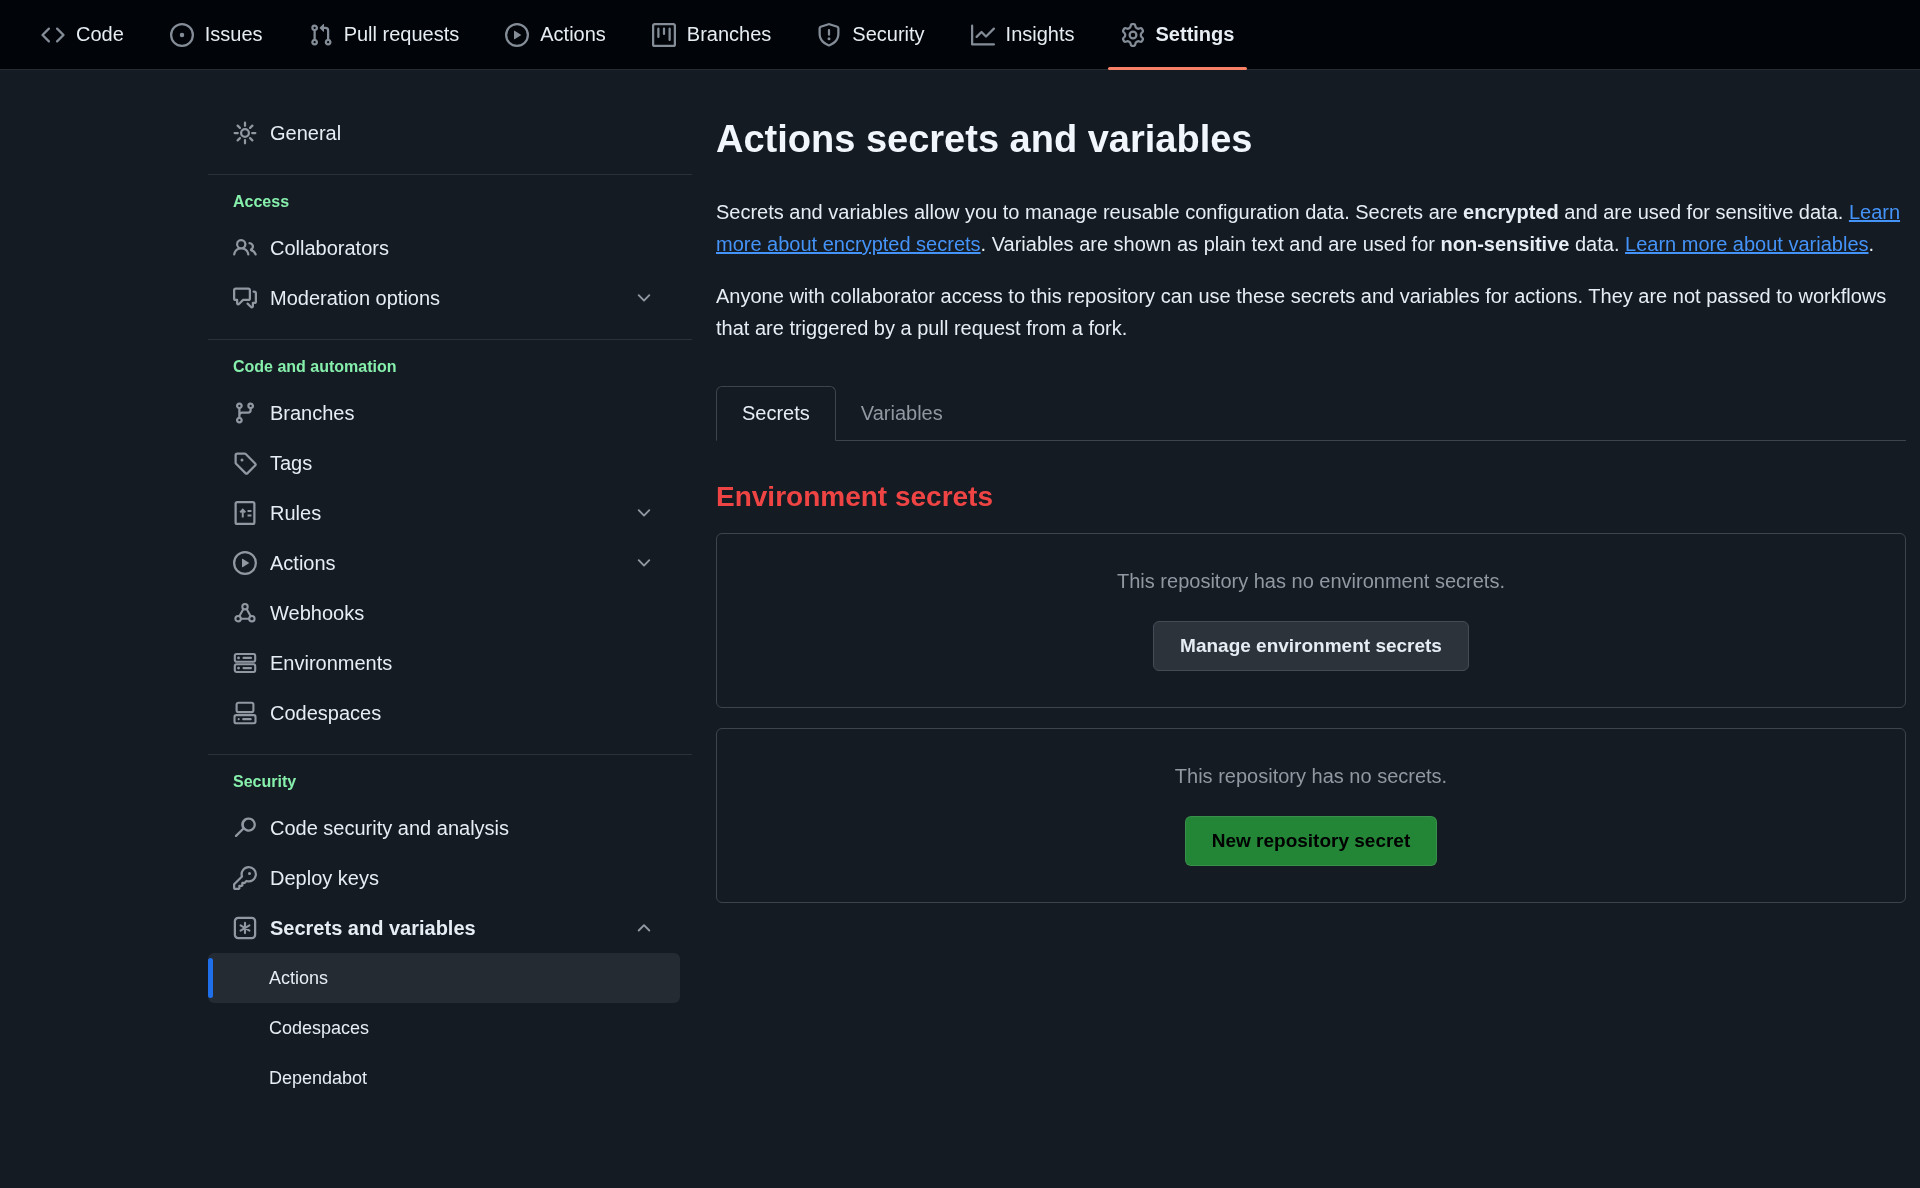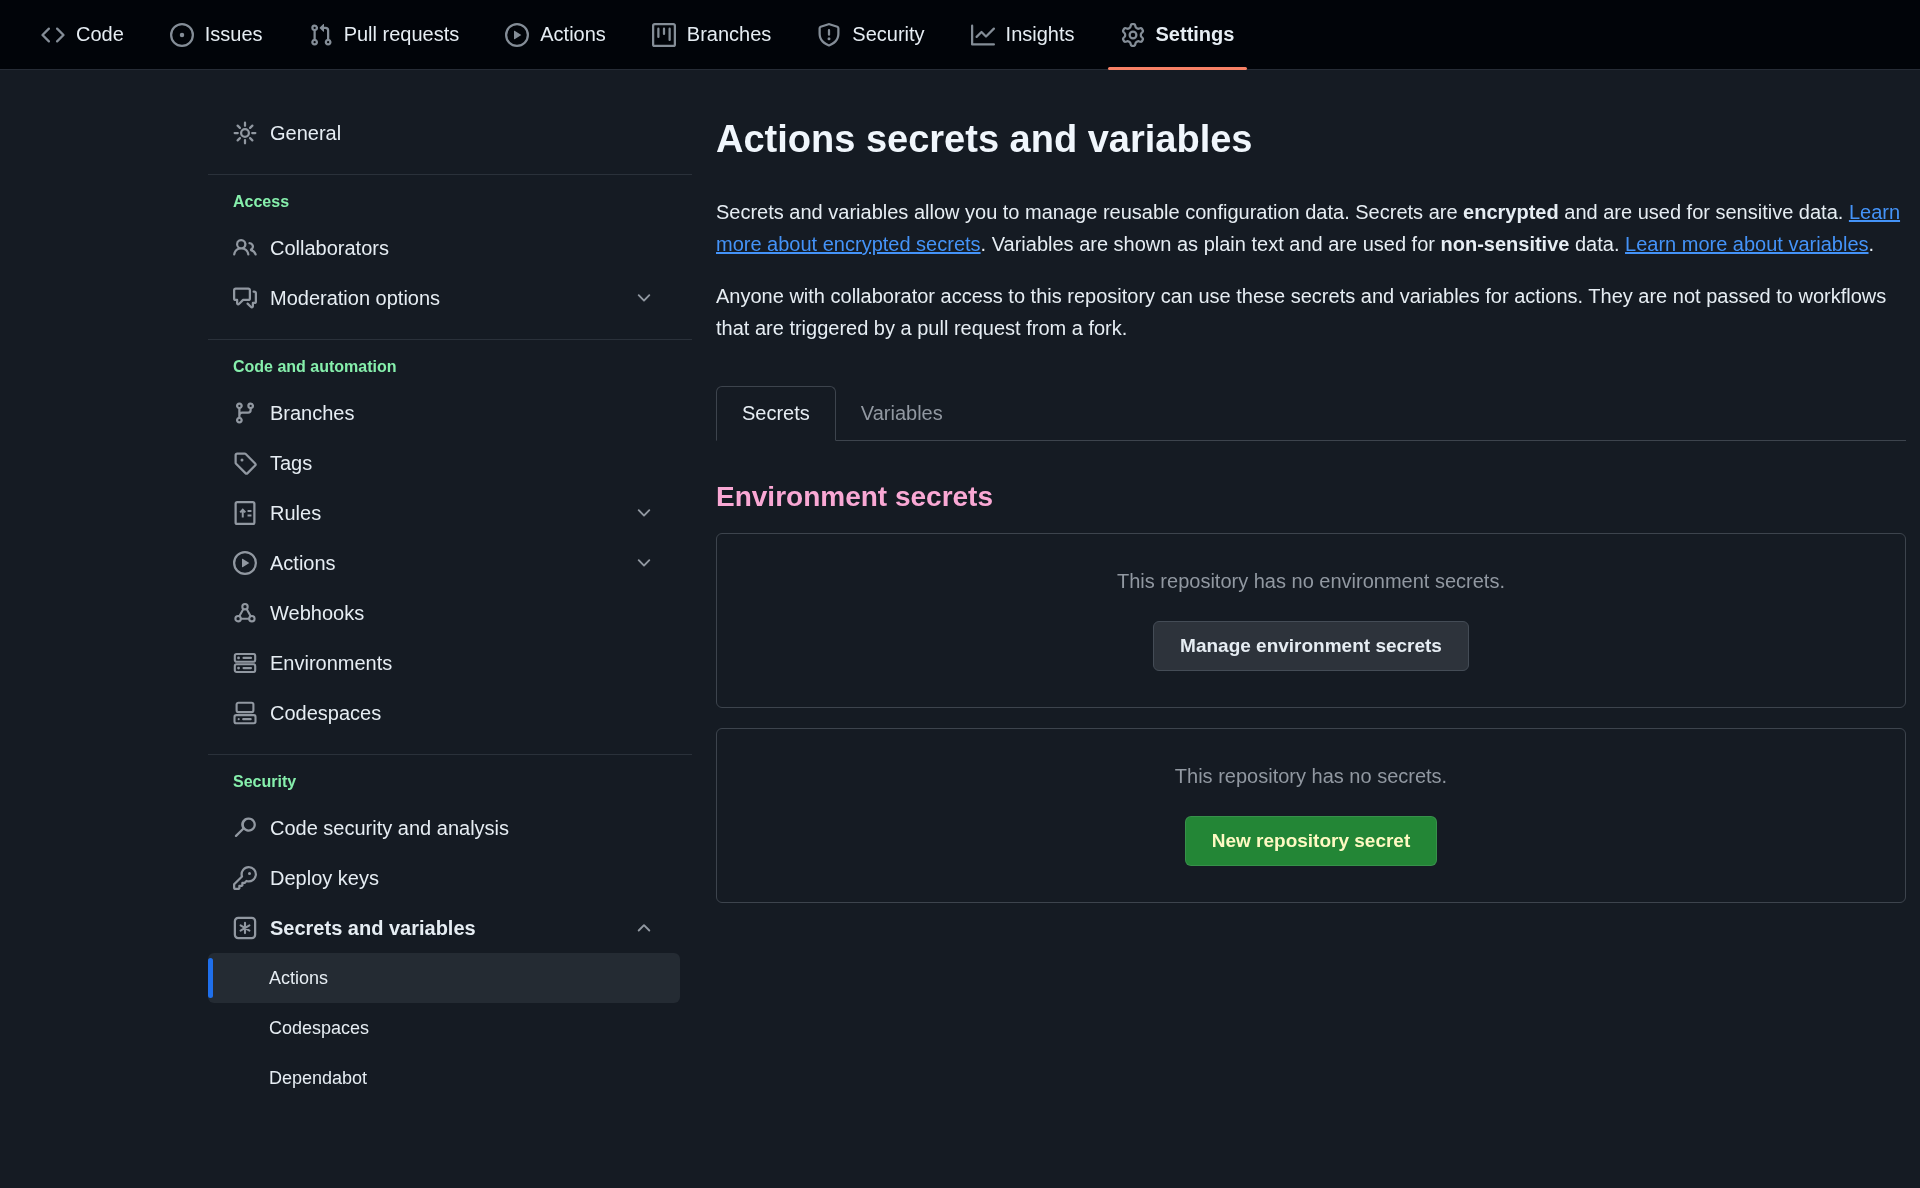--- a/index.html
+++ b/index.html
@@ -43,29 +43,29 @@
   .para { margin-top:20px; font-size:20px; line-height:32px; color:#e6edf3; }
   .para.first { margin-top:34px; }
   .para strong { font-weight:700; }
   .link { color:#4493f8; text-decoration:underline; cursor:pointer; }
 
   .tabnav { display:flex; align-items:flex-end; margin-top:42px; border-bottom:1px solid #3d444d; }
   .tab { padding:15px 25px; font-size:20px; color:#9198a1; cursor:pointer; }
   .tab.active { color:#e6edf3; background:#151b23; border:1px solid #3d444d; border-bottom:1px solid #151b23;
                 margin-bottom:-1px; border-radius:6px 6px 0 0; }
 
-  .section-heading { margin-top:40px; font-size:28px; font-weight:700; color:#f9a8d4; }
+  .section-heading { margin-top:40px; font-size:28px; font-weight:700; color:#ef4444; }
   .section-heading.repo { margin-top:66px; }
   .empty-box { margin-top:20px; border:1px solid #3d444d; border-radius:6px;
                padding:36px 20px; text-align:center; }
   .empty-text { font-size:20px; color:#9198a1; }
   .btn { display:inline-block; margin-top:28px; padding:13px 26px; border-radius:6px;
          font-family:inherit; font-size:19px; font-weight:700; cursor:pointer; }
   .btn-gray { background:#2d333b; border:1px solid #444c56; color:#e6edf3; }
-  .btn-green { background:#238636; border:1px solid rgba(240,246,252,0.1); color:#fef9c3; }
+  .btn-green { background:#238636; border:1px solid rgba(240,246,252,0.1); color:#000000; }
 </style>
 </head>
 <body>
 
 <div class="screen">
 
   <header class="top-nav">
     <a class="nav-item">
       <span class="nav-icon">
           <svg viewBox="0 0 16 16" fill="currentColor">

